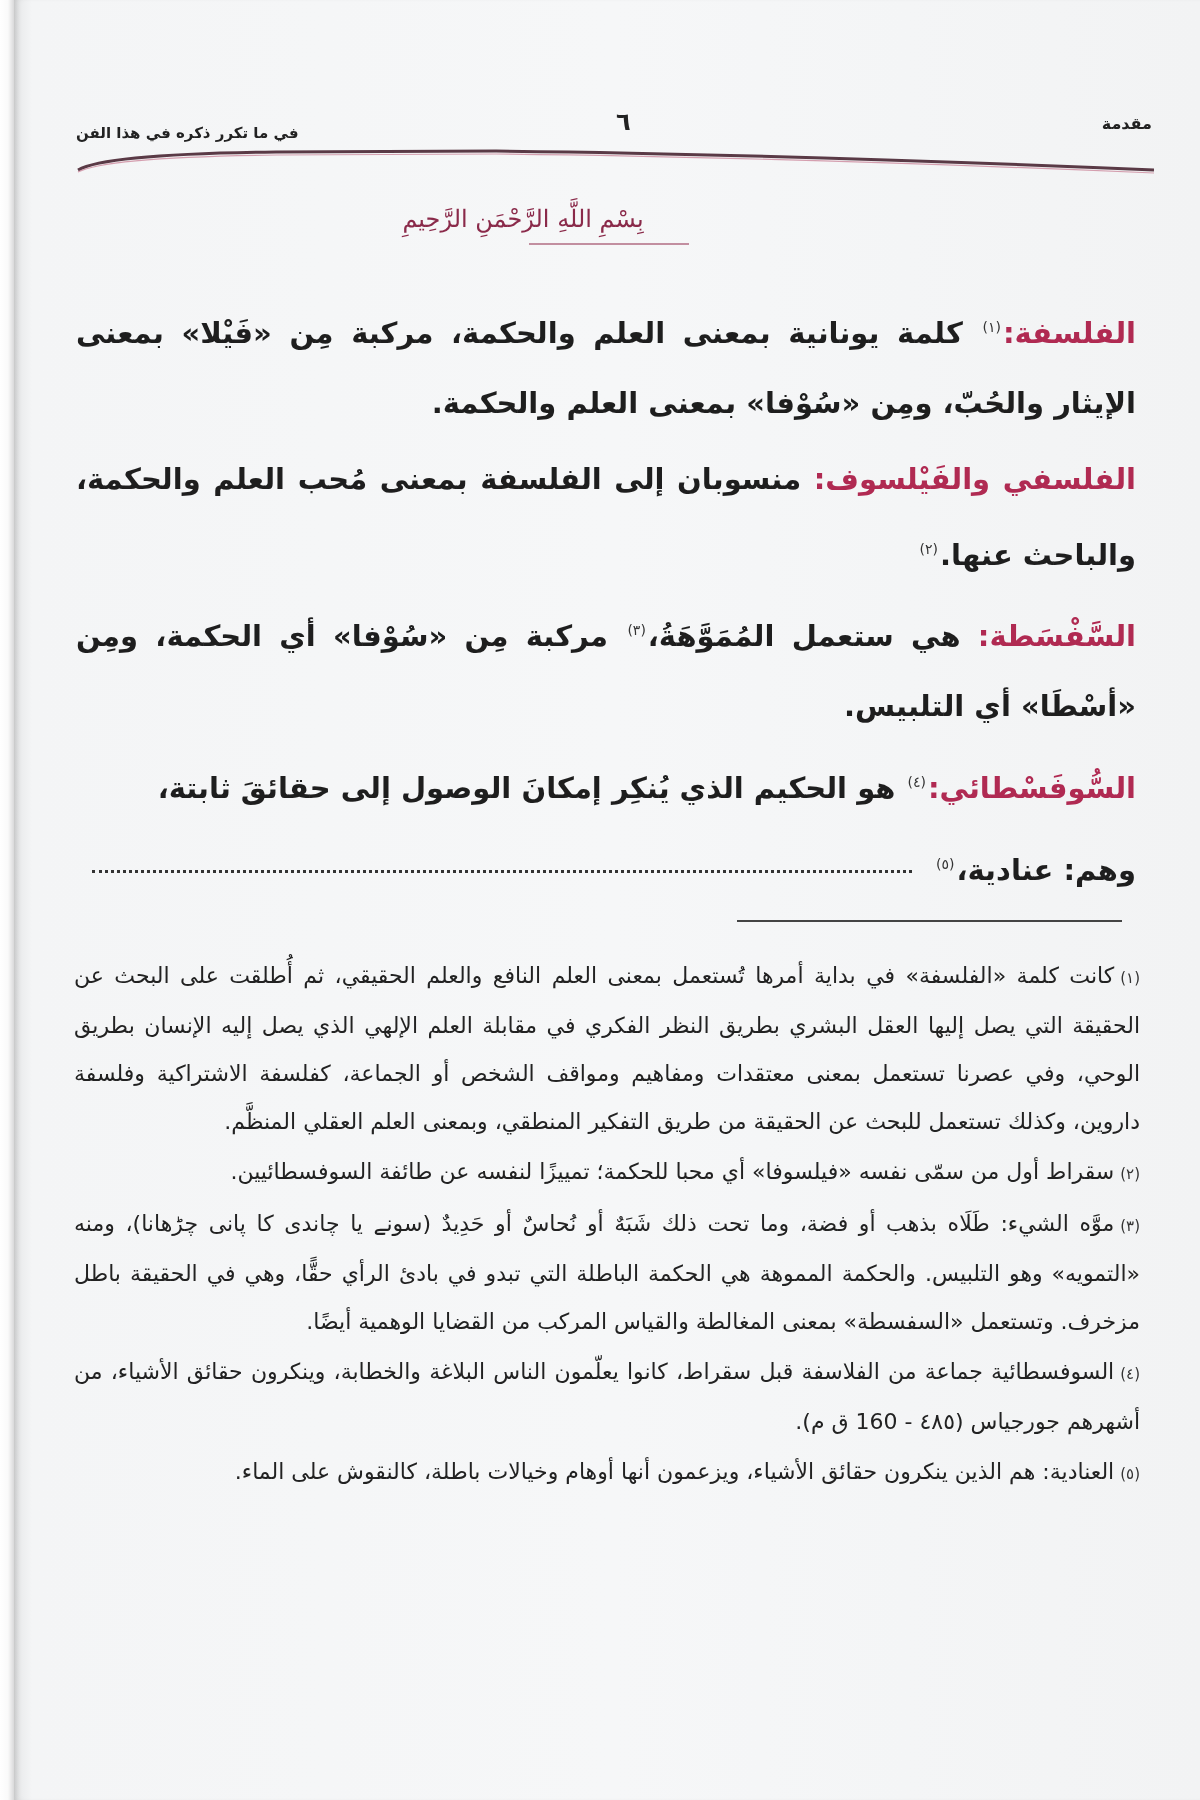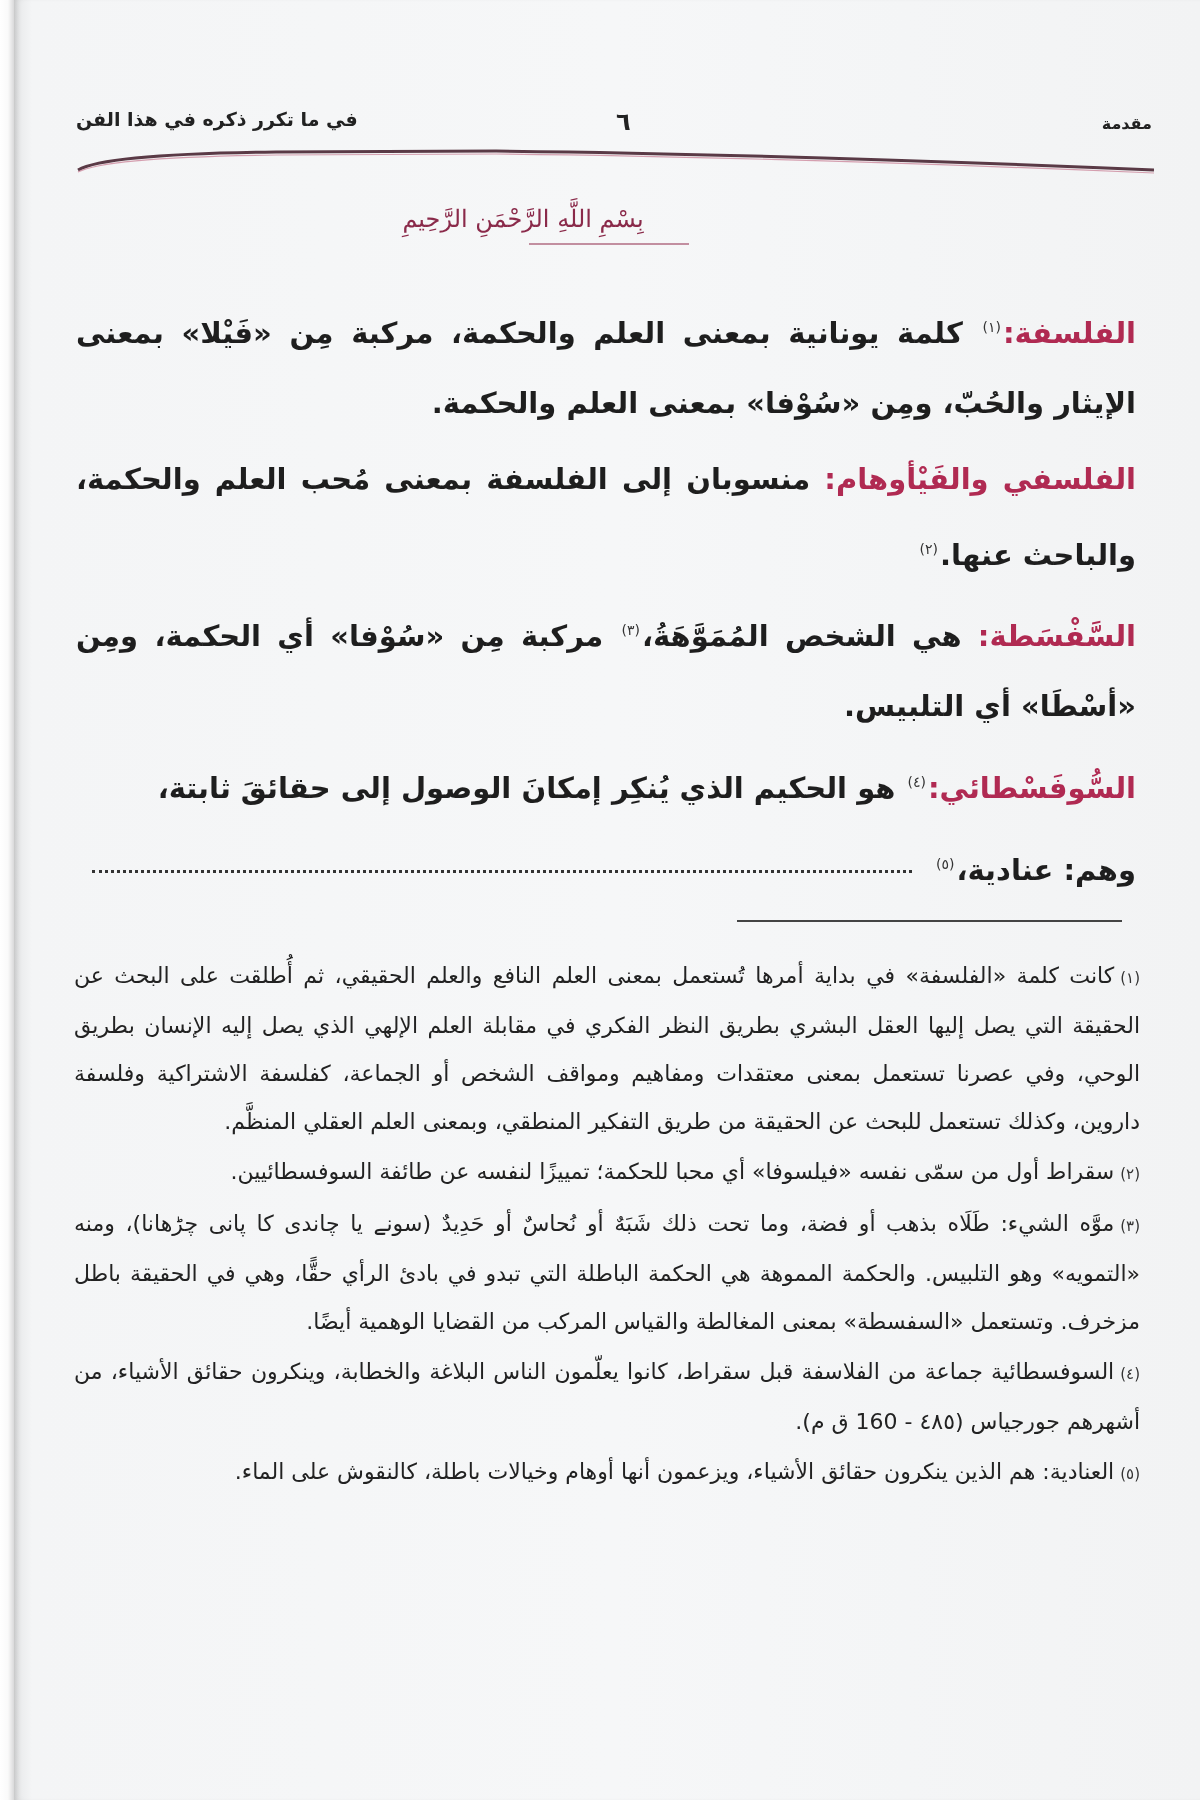--- a/index.html
+++ b/index.html
@@ -53,22 +53,22 @@
       position: absolute;
       left: 540px;
       top: 0px;
       font-size: 24px;
       font-weight: bold;
       color: #222;
     }
     .rh-title {
       position: absolute;
       left: 0;
-      top: 0px;
-      font-size: 19px;
+      top: 16px;
+      font-size: 15px;
       font-weight: bold;
       color: #222;
     }
     .header-rule {
       position: absolute;
       top: 148px;
       left: 62px;
       width: 1080px;
       height: 30px;
     }
@@ -176,27 +176,27 @@
   <div class="basmala-underline"></div>
 
   <div class="main-text">
 
     <p class="entry">
       <span class="term">الفلسفة:</span><sup class="ref">(١)</sup>
       <span>كلمة يونانية بمعنى العلم والحكمة، مركبة مِن «فَيْلا» بمعنى الإيثار والحُبّ، ومِن «سُوْفا» بمعنى العلم والحكمة.</span>
     </p>
 
     <p class="entry">
-      <span class="term">الفلسفي والفَيْأوهام:</span>
+      <span class="term">الفلسفي والفَيْلسوف:</span>
       <span>منسوبان إلى الفلسفة بمعنى مُحب العلم والحكمة، والباحث عنها.</span><sup class="ref">(٢)</sup>
     </p>
 
     <p class="entry">
       <span class="term">السَّفْسَطة:</span>
-      <span>هي الشخص المُمَوَّهَةُ،</span><sup class="ref">(٣)</sup>
+      <span>هي ستعمل المُمَوَّهَةُ،</span><sup class="ref">(٣)</sup>
       <span>مركبة مِن «سُوْفا» أي الحكمة، ومِن «أسْطَا» أي التلبيس.</span>
     </p>
 
     <p class="entry">
       <span class="term">السُّوفَسْطائي:</span><sup class="ref">(٤)</sup>
       <span>هو الحكيم الذي يُنكِر إمكانَ الوصول إلى حقائقَ ثابتة،</span>
     </p>
 
     <p class="entry">
       <span>وهم: عنادية،</span><sup class="ref">(٥)</sup>

